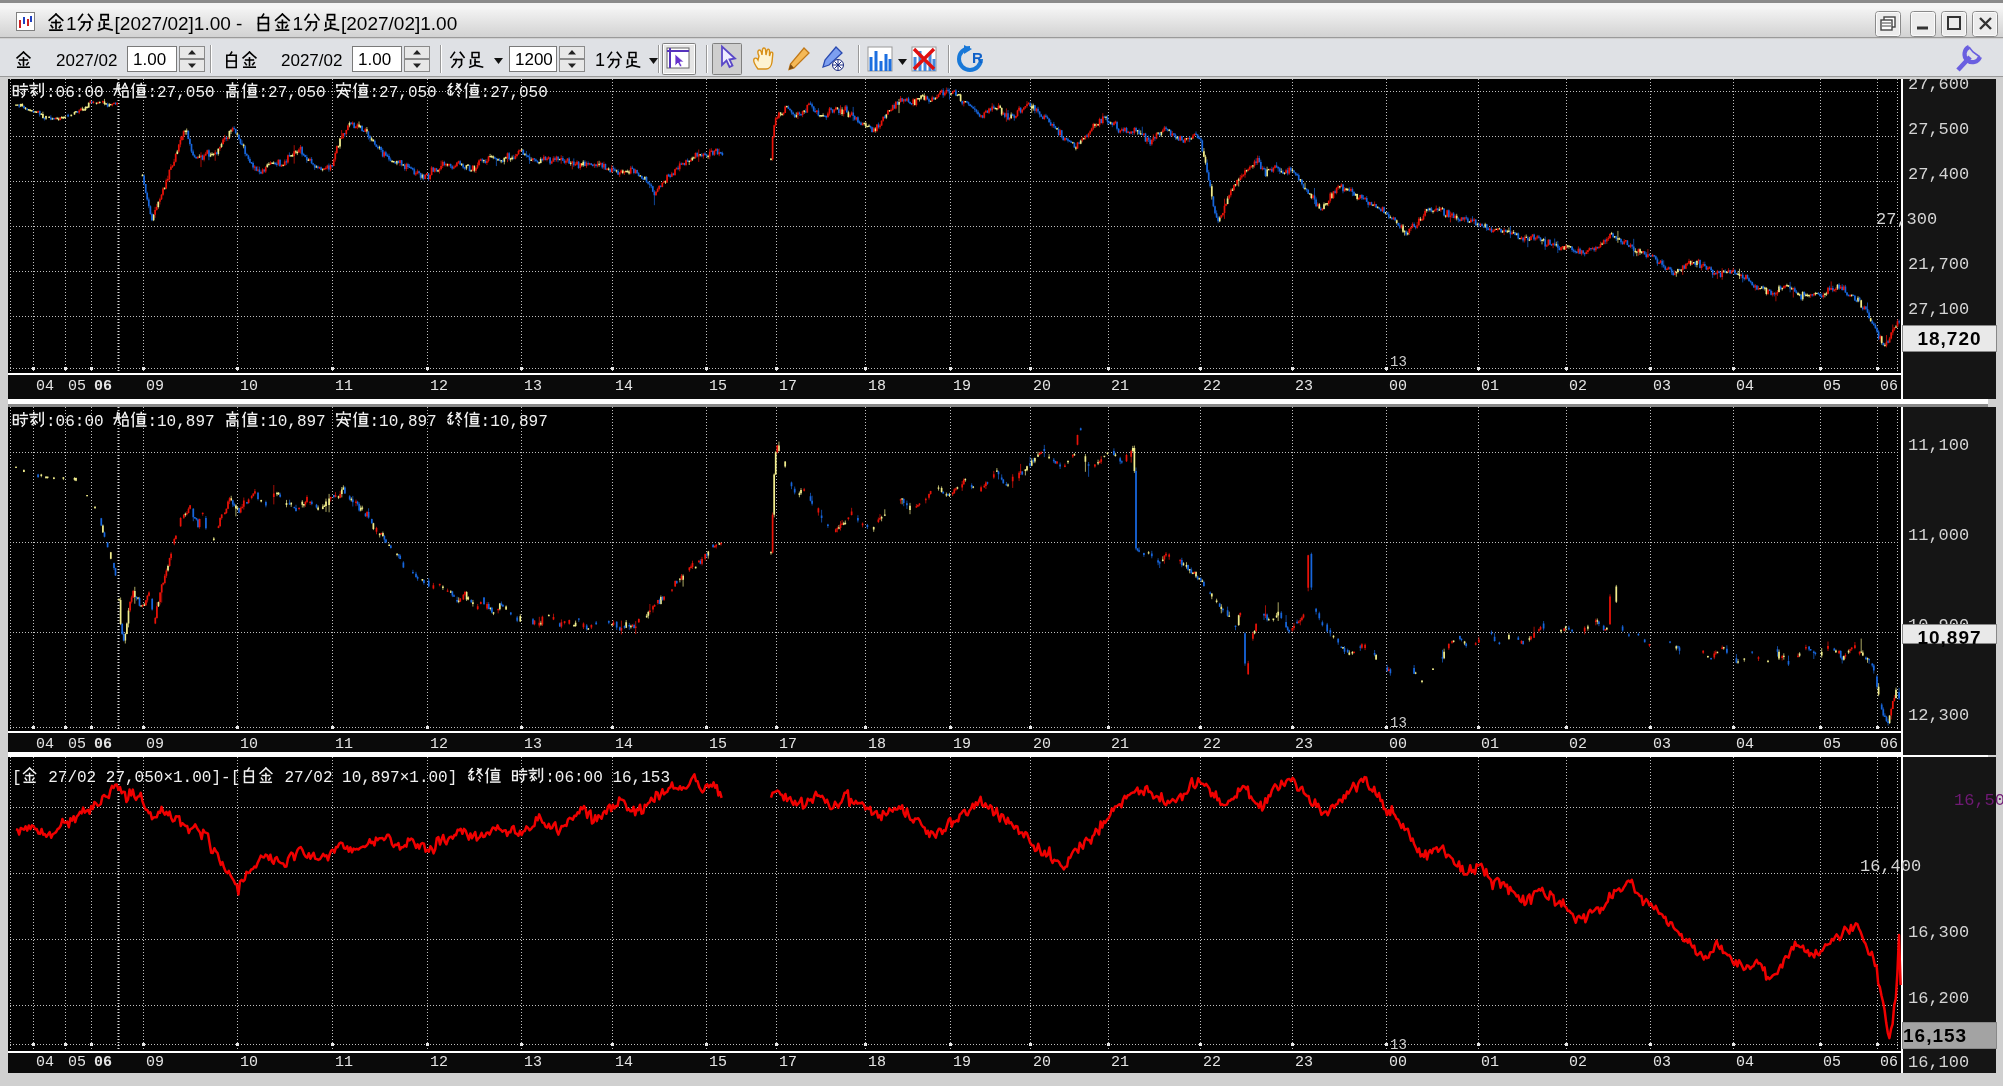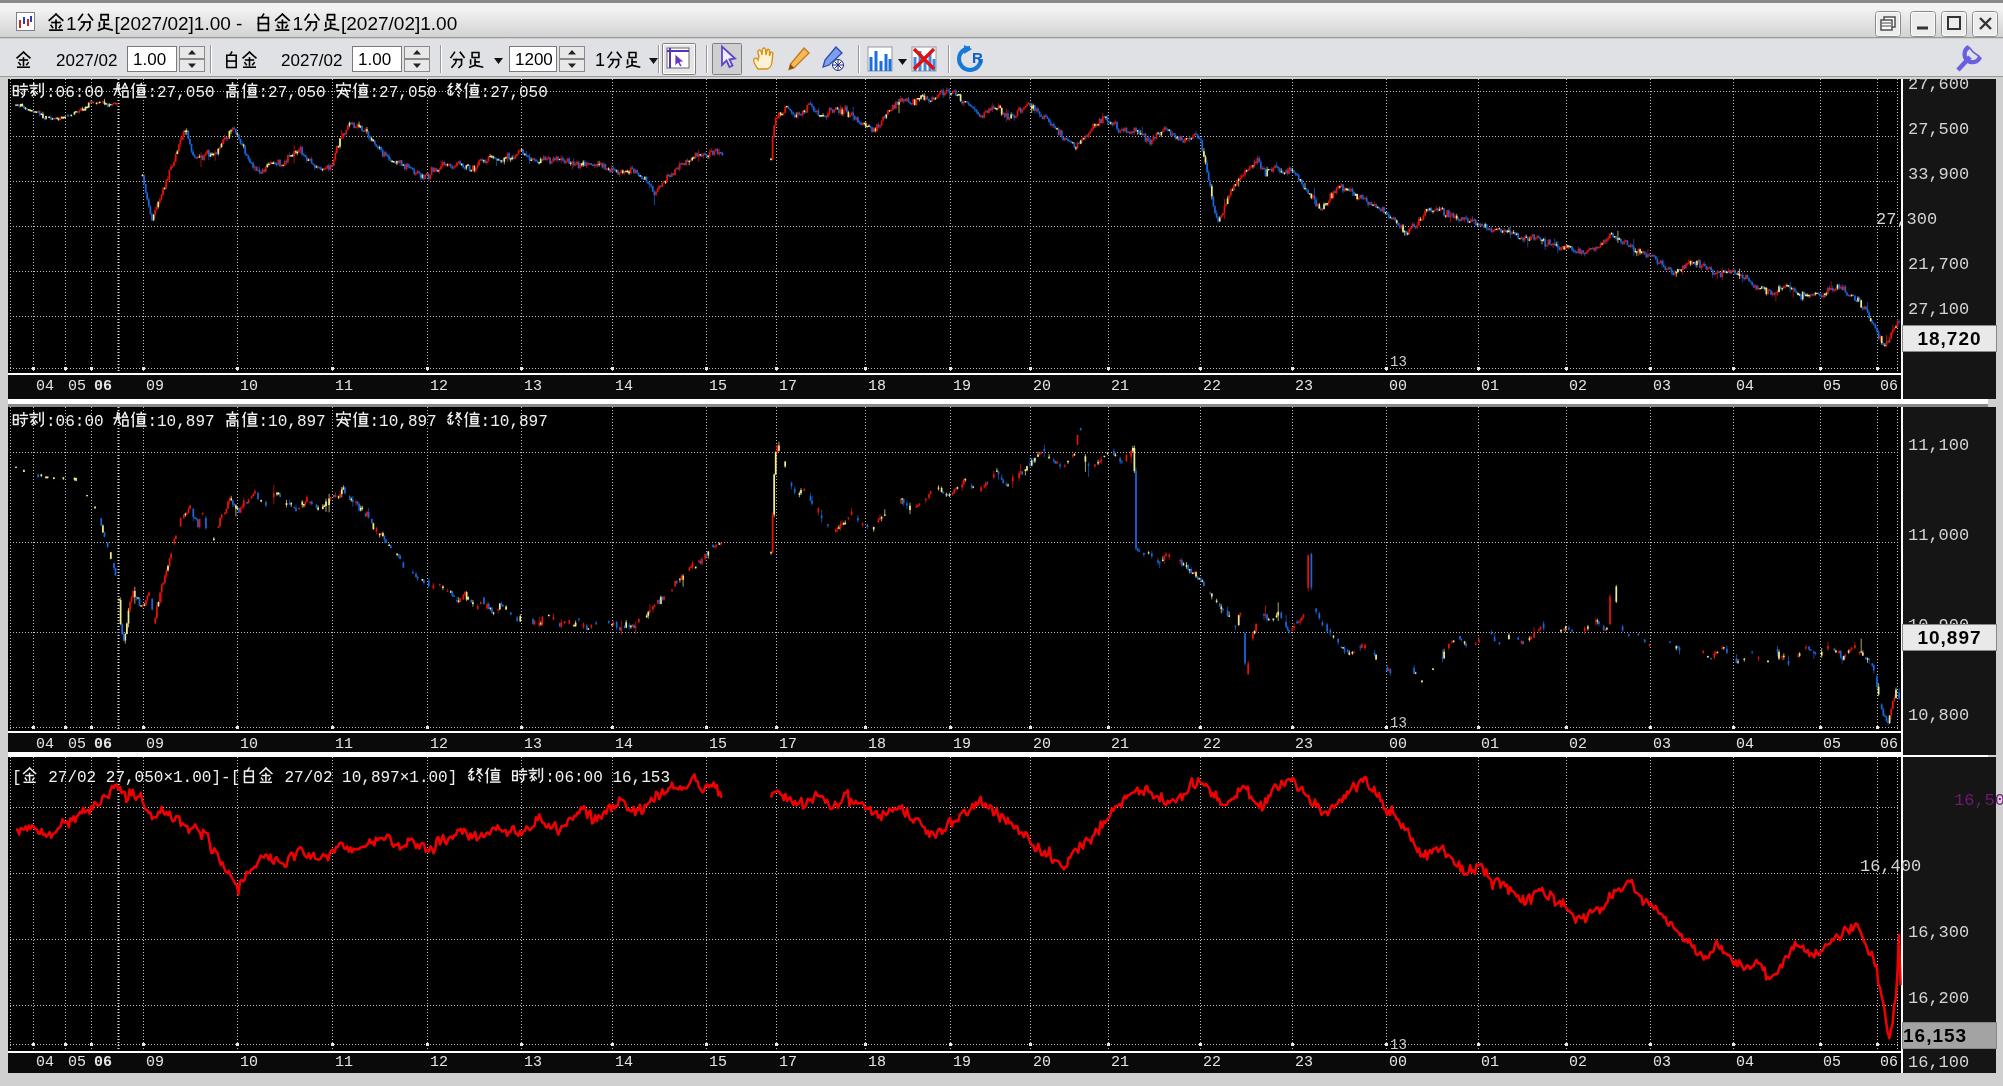--- a/index.html
+++ b/index.html
@@ -251,35 +251,35 @@
 <div class="abs" style="left:8px;top:407px;width:1893px;height:324px;background:#000"></div>
 <div class="abs" style="left:8px;top:731px;width:1893px;height:24px;background:#0a0a0a;border-top:2px solid #fff"></div>
 <div class="abs" style="left:8px;top:752px;width:1980px;height:5px;background:#fff"></div>
 <div class="abs" style="left:8px;top:757px;width:1893px;height:294px;background:#000"></div>
 <div class="abs" style="left:8px;top:1051px;width:1893px;height:22px;background:#0a0a0a;border-top:2px solid #fff"></div>
 <div class="abs" style="left:1901px;top:79px;width:95px;height:320px;background:#151515;border-left:2px solid #fff"></div>
 <div class="abs" style="left:1901px;top:407px;width:95px;height:348px;background:#151515;border-left:2px solid #fff"></div>
 <div class="abs" style="left:1901px;top:757px;width:95px;height:316px;background:#151515;border-left:2px solid #fff"></div>
 <div style="position:absolute;left:1908px;top:75.0px;font:17px 'Liberation Mono',sans-serif;color:#d4d4d4">27,600</div>
 <div style="position:absolute;left:1908px;top:120.0px;font:17px 'Liberation Mono',sans-serif;color:#d4d4d4">27,500</div>
-<div style="position:absolute;left:1908px;top:165.0px;font:17px 'Liberation Mono',sans-serif;color:#d4d4d4">33,900</div>
+<div style="position:absolute;left:1908px;top:165.0px;font:17px 'Liberation Mono',sans-serif;color:#d4d4d4">27,400</div>
 <div style="position:absolute;left:1876px;top:210.0px;font:17px 'Liberation Mono',sans-serif;color:#d4d4d4">27,300</div>
 <div style="position:absolute;left:1908px;top:255.0px;font:17px 'Liberation Mono',sans-serif;color:#d4d4d4">21,700</div>
 <div style="position:absolute;left:1908px;top:300.0px;font:17px 'Liberation Mono',sans-serif;color:#d4d4d4">27,100</div>
 <div style="position:absolute;left:1908px;top:436.0px;font:17px 'Liberation Mono',sans-serif;color:#d4d4d4">11,100</div>
 <div style="position:absolute;left:1908px;top:526.0px;font:17px 'Liberation Mono',sans-serif;color:#d4d4d4">11,000</div>
 <div style="position:absolute;left:1908px;top:616.0px;font:17px 'Liberation Mono',sans-serif;color:#d4d4d4">10,900</div>
-<div style="position:absolute;left:1908px;top:706.0px;font:17px 'Liberation Mono',sans-serif;color:#d4d4d4">10,800</div>
+<div style="position:absolute;left:1908px;top:706.0px;font:17px 'Liberation Mono',sans-serif;color:#d4d4d4">12,300</div>
 <div style="position:absolute;left:1954px;top:791.0px;font:17px 'Liberation Mono',sans-serif;color:#701a75">16,500</div>
 <div style="position:absolute;left:1860px;top:857.0px;font:17px 'Liberation Mono',sans-serif;color:#d4d4d4">16,400</div>
 <div style="position:absolute;left:1908px;top:923.0px;font:17px 'Liberation Mono',sans-serif;color:#d4d4d4">16,300</div>
 <div style="position:absolute;left:1908px;top:989.0px;font:17px 'Liberation Mono',sans-serif;color:#d4d4d4">16,200</div>
 <div style="position:absolute;left:1908px;top:1053.0px;font:17px 'Liberation Mono',sans-serif;color:#d4d4d4">16,100</div>
 <div style="position:absolute;left:1902px;top:325.0px;width:95px;height:27px;background:#e9e9e9;border:1px solid #888;box-sizing:border-box;font:bold 19px 'Liberation Sans',sans-serif;color:#000;text-align:center;line-height:25px;letter-spacing:1px">18,720</div>
-<div style="position:absolute;left:1902px;top:623.5px;width:95px;height:27px;background:#e9e9e9;border:1px solid #888;box-sizing:border-box;font:bold 19px 'Liberation Sans',sans-serif;color:#000;text-align:center;line-height:25px;letter-spacing:1px">10,897</div>
+<div style="position:absolute;left:1902px;top:623.5px;width:95px;height:20px;background:#e9e9e9;border:1px solid #888;box-sizing:border-box;font:bold 19px 'Liberation Sans',sans-serif;color:#000;text-align:center;line-height:25px;letter-spacing:1px">10,897</div>
 <div style="position:absolute;left:1902px;top:1021.5px;width:95px;height:27px;background:#a3a3a3;border:1px solid #888;box-sizing:border-box;font:bold 19px 'Liberation Sans',sans-serif;color:#000;text-align:left;line-height:25px;letter-spacing:1px">16,153</div>
 <svg width="2003" height="1086" style="position:absolute;left:0;top:0">
     <path d="M10.5 79.0V373.0" stroke="#c0c0c0" stroke-width="1" stroke-dasharray="1 2"></path>
     <path d="M1897.5 79.0V373.0" stroke="#c0c0c0" stroke-width="1" stroke-dasharray="1 2"></path>
     <path d="M33.5 79.0V373.0" stroke="#c0c0c0" stroke-width="1" stroke-dasharray="1 2"></path>
     <path d="M65.5 79.0V373.0" stroke="#c0c0c0" stroke-width="1" stroke-dasharray="1 2"></path>
     <path d="M91.5 79.0V373.0" stroke="#c0c0c0" stroke-width="1" stroke-dasharray="1 2"></path>
     <path d="M143.5 79.0V373.0" stroke="#c0c0c0" stroke-width="1" stroke-dasharray="1 2"></path>
     <path d="M237.5 79.0V373.0" stroke="#c0c0c0" stroke-width="1" stroke-dasharray="1 2"></path>
     <path d="M332.5 79.0V373.0" stroke="#c0c0c0" stroke-width="1" stroke-dasharray="1 2"></path>

